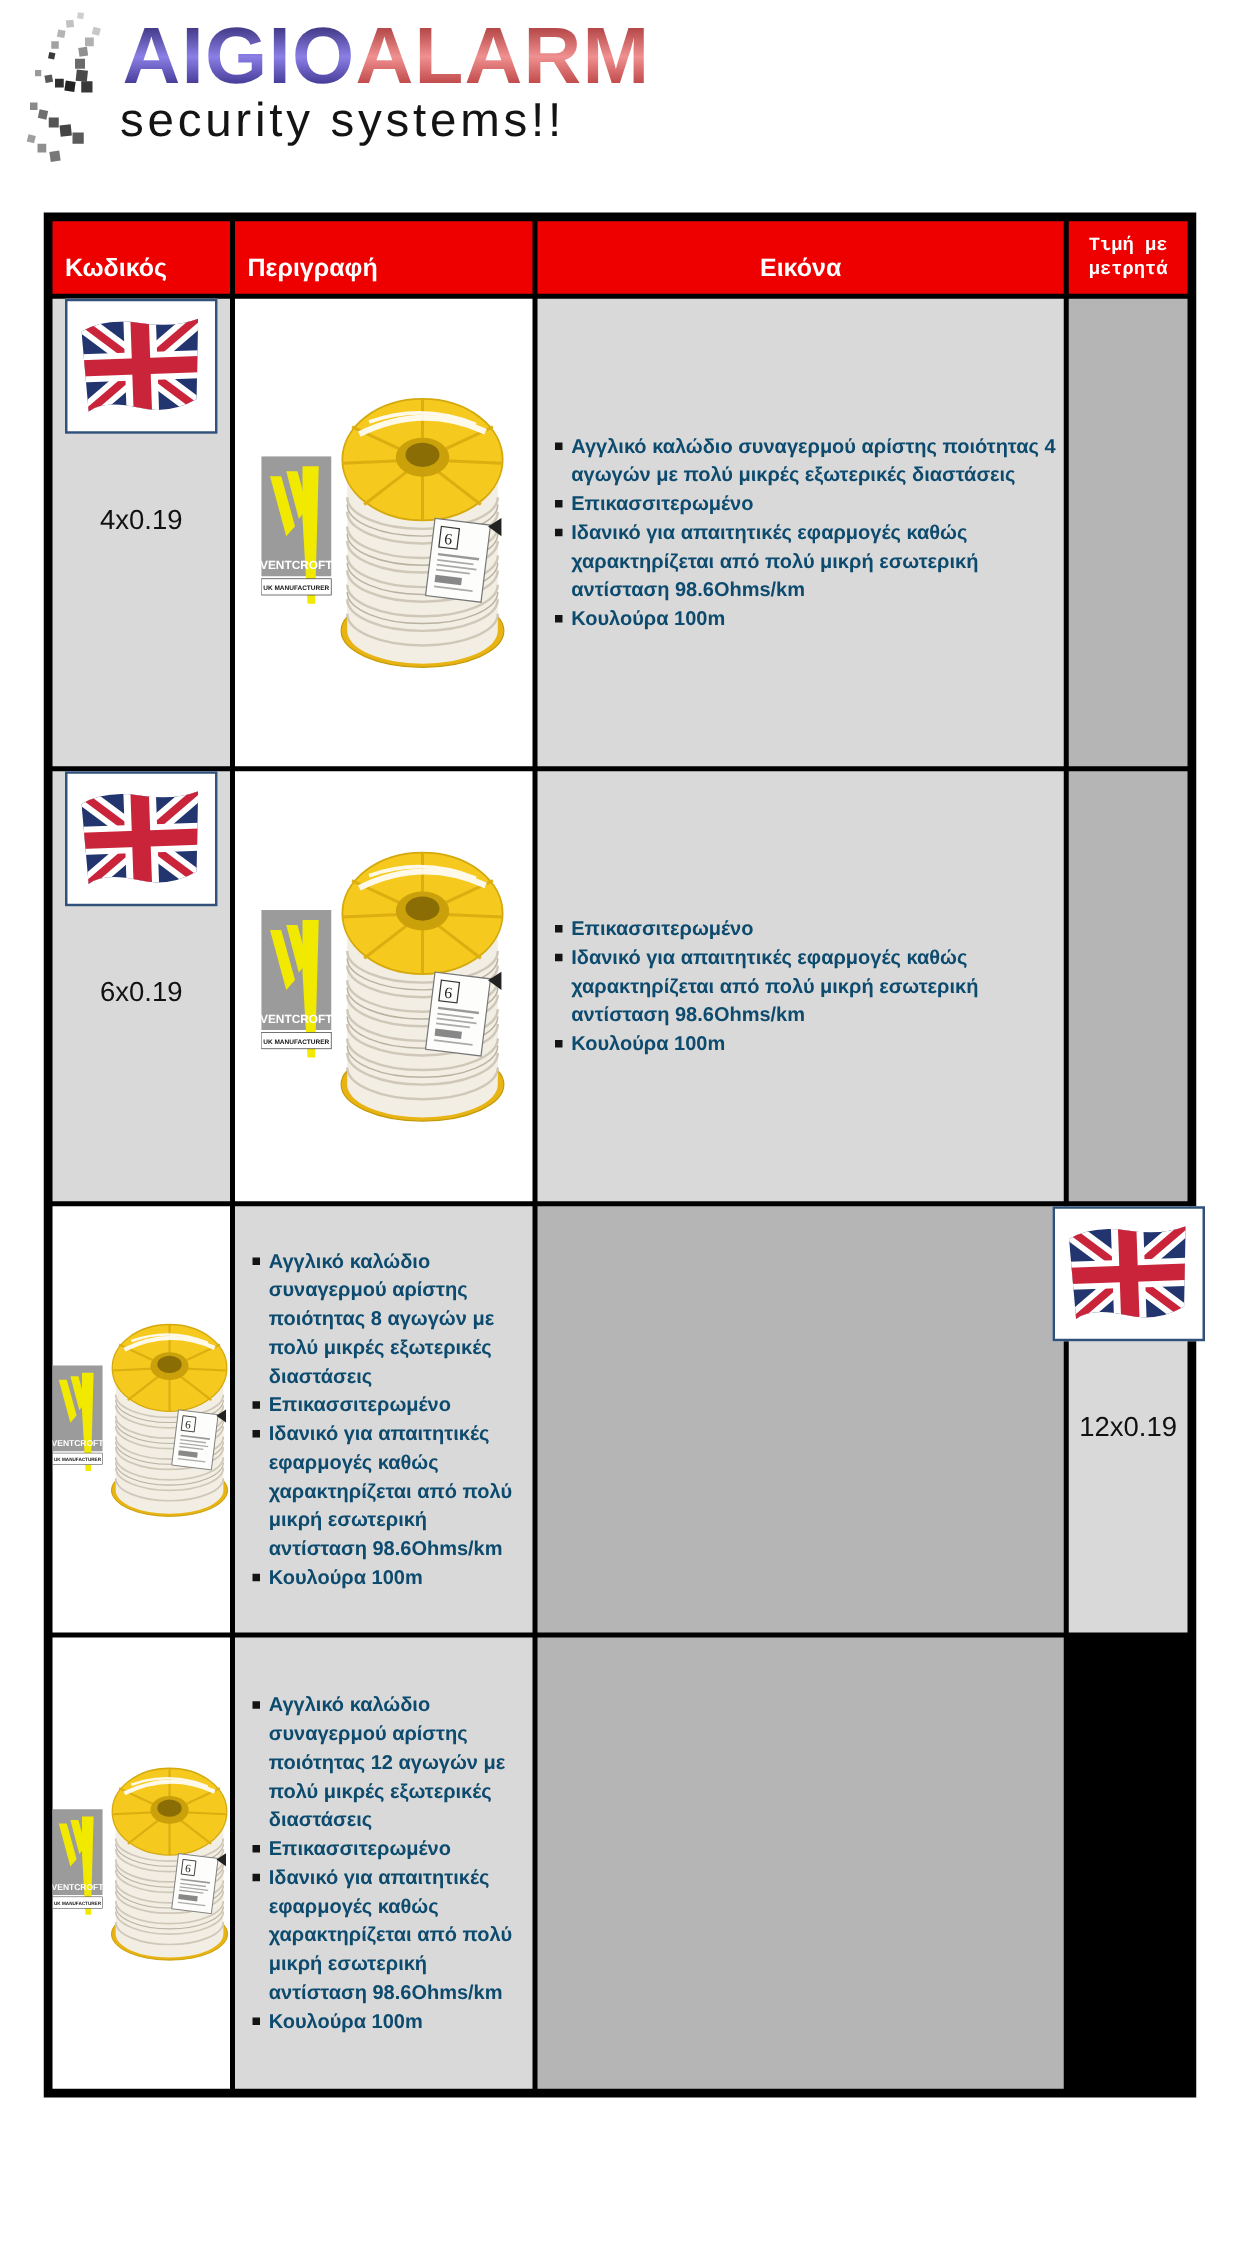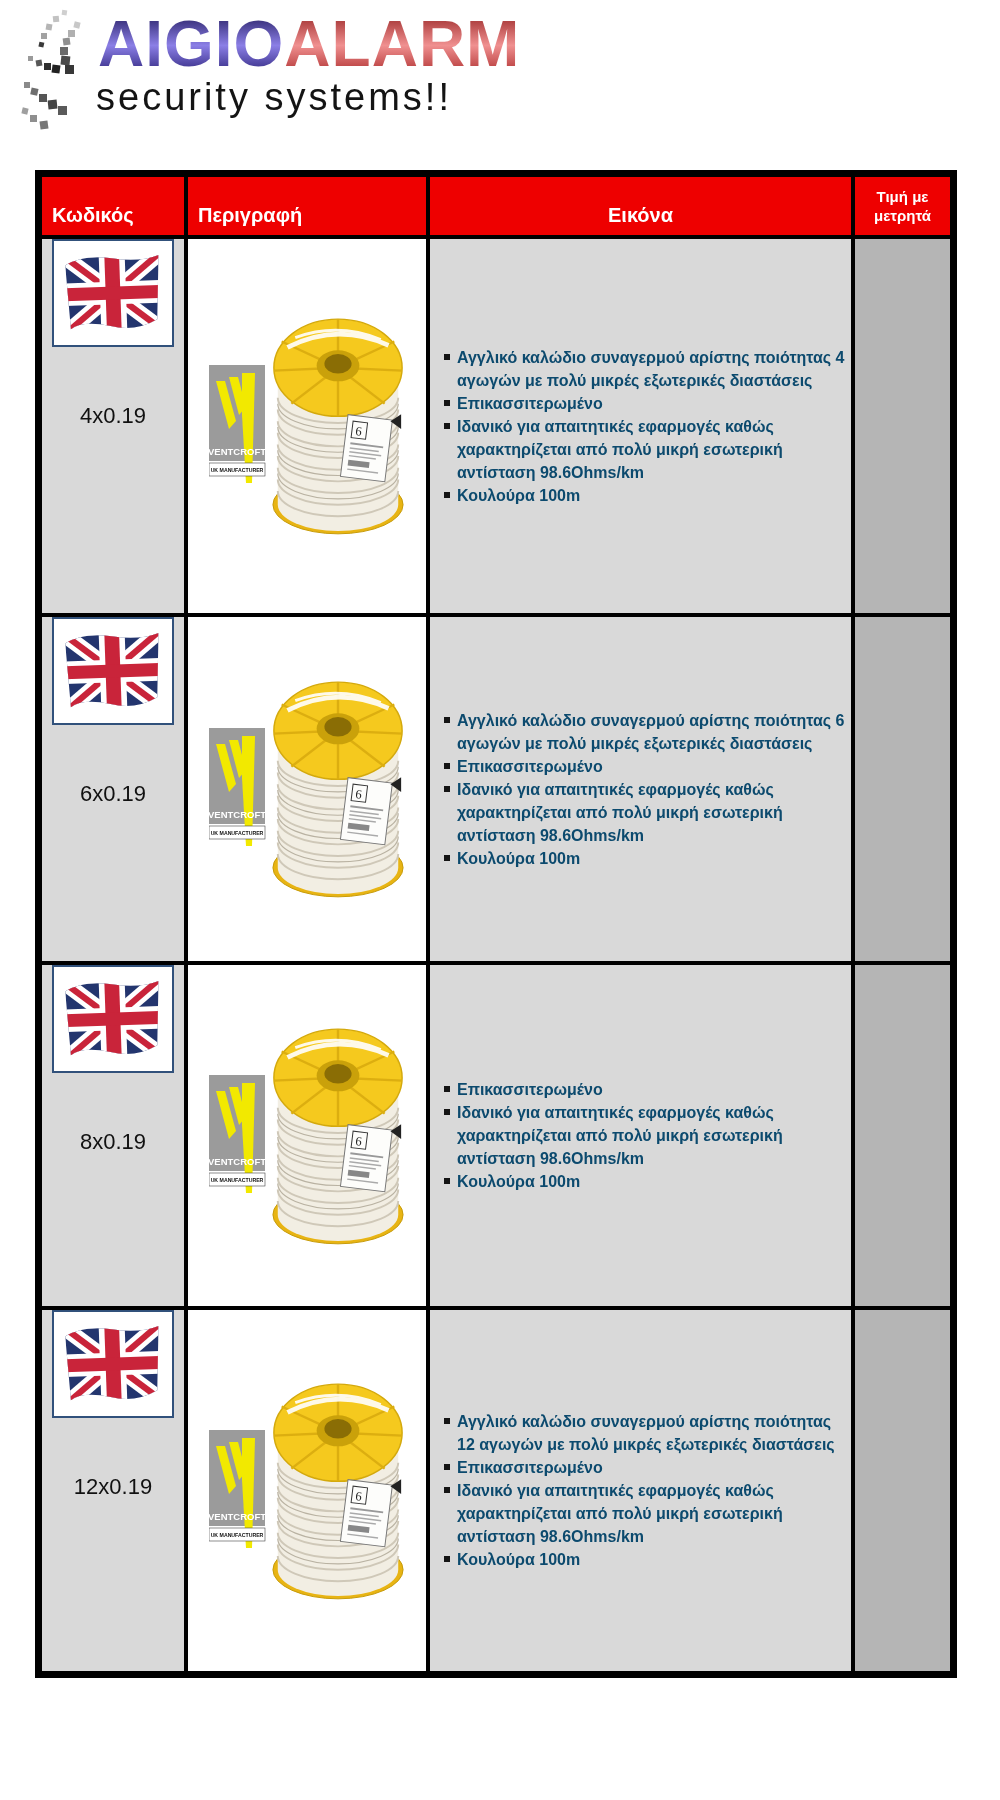--- a/index.html
+++ b/index.html
@@ -22,21 +22,21 @@
   .catalog{position:absolute;left:35px;top:170px;width:922px;height:1508px;
            box-sizing:border-box;background:var(--border-black,#000);padding:7px;
            display:grid;grid-template-columns:142px 238px 421px 95px;
            grid-template-rows:58px 374px 344px 341px 361px;gap:4px;}
   .hcell{background:var(--header-bg,#ee0000);color:var(--header-text,#fff);
          display:flex;}
   .hcell.left{align-items:flex-end;padding:0 0 8px 10px;font-size:20px;font-weight:600;}
   .hcell.center{align-items:flex-end;justify-content:center;padding-bottom:8px;
                 font-size:20px;font-weight:600;}
   .hcell.price{align-items:center;justify-content:center;text-align:center;
-               font-size:15px;font-weight:600;line-height:19px;padding:2px;}
+               font-size:15px;font-weight:600;line-height:19px;padding:2px;font-family:Liberation Mono, monospace;}
 
   .cell{box-sizing:border-box;}
   .code-cell{background:var(--cell-gray,#d9d9d9);display:flex;flex-direction:column;
              align-items:center;}
   .flag-box{width:122px;height:108px;background:#fff;border:2px solid var(--flag-box-border,#31517b);
             box-sizing:border-box;display:flex;align-items:center;justify-content:center;}
   .code-label{margin-top:56px;font-size:22px;font-weight:500;color:#111;}
   .img-cell{background:var(--image-cell-bg,#fff);display:flex;align-items:center;
             justify-content:center;gap:4px;}
   .desc-cell{background:var(--cell-gray,#d9d9d9);display:flex;flex-direction:column;
@@ -262,51 +262,27 @@
           <rect x="82" y="143" width="33" height="1.5" fill="#aaa"></rect>
           <rect x="82" y="147" width="28" height="1.5" fill="#aaa"></rect>
           <rect x="82" y="152" width="22" height="6" fill="#888"></rect>
           <rect x="82" y="161" width="32" height="1.5" fill="#aaa"></rect>
         </g>
         <path d="M124,110 l11,-7 v15 z" fill="#222"></path>
       </svg>
     </div>
     <div class="cell desc-cell">
       <ul>
-        <li>Αγγλικό καλώδιο συναγερμού αρίστης ποιότητας 6 αγωγών με πολύ μικρές εξωτερικές διαστάσεις</li>
         <li>Επικασσιτερωμένο</li>
         <li>Ιδανικό για απαιτητικές εφαρμογές καθώς χαρακτηρίζεται από πολύ μικρή εσωτερική αντίσταση 98.6Ohms/km</li>
         <li>Κουλούρα 100m</li>
       </ul>
     </div>
     <div class="cell price-cell"></div>
 
-    <div class="cell code-cell">
-      <div class="flag-box">
-        <svg width="104" height="84" viewBox="0 0 60 48">
-          <defs>
-            <clipPath id="wavyFlag">
-              <path d="M3,7 Q14,1 30,4 Q46,7 57,3 L55,40 Q42,47 28,43 Q12,39 5,44 Z"></path>
-            </clipPath>
-          </defs>
-          <g clip-path="url(#wavyFlag)" transform="rotate(-2 30 24)">
-            <rect x="-2" y="-2" width="64" height="52" fill="#23356e"></rect>
-            <line x1="0" y1="0" x2="60" y2="48" stroke="#ffffff" stroke-width="9"></line>
-            <line x1="60" y1="0" x2="0" y2="48" stroke="#ffffff" stroke-width="9"></line>
-            <line x1="0" y1="0" x2="60" y2="48" stroke="#c9243a" stroke-width="3.6"></line>
-            <line x1="60" y1="0" x2="0" y2="48" stroke="#c9243a" stroke-width="3.6"></line>
-            <line x1="30" y1="-2" x2="30" y2="50" stroke="#ffffff" stroke-width="15"></line>
-            <line x1="-2" y1="24" x2="62" y2="24" stroke="#ffffff" stroke-width="13"></line>
-            <line x1="30" y1="-2" x2="30" y2="50" stroke="#c9243a" stroke-width="8.5"></line>
-            <line x1="-2" y1="24" x2="62" y2="24" stroke="#c9243a" stroke-width="7.5"></line>
-          </g>
-        </svg>
-      </div>
-      <div class="code-label">8x0.19</div>
-    </div>
     <div class="cell img-cell">
       <svg width="57" height="122" viewBox="0 0 57 122">
         <rect x="0" y="0" width="56" height="96" fill="#9b9b9b"></rect>
         <path d="M7,16 L16,16 L27,56 L20,64 Z" fill="#f2e900"></path>
         <path d="M20,12 L29,12 L37,42 L30,50 Z" fill="#f2e900"></path>
         <path d="M33,8 L46,8 L43,118 L37,118 L33,50 Z" fill="#f2e900"></path>
         <text x="28" y="90" font-size="9.5" font-weight="700" fill="#ffffff" text-anchor="middle" font-family="Liberation Sans, sans-serif">VENTCROFT</text>
         <rect x="0" y="98" width="56" height="13" fill="#ffffff" stroke="#444" stroke-width="0.6"></rect>
         <text x="28" y="107" font-size="5.2" font-weight="700" fill="#111111" text-anchor="middle" font-family="Liberation Sans, sans-serif">UK MANUFACTURER</text>
       </svg>
@@ -356,20 +332,21 @@
           <rect x="82" y="143" width="33" height="1.5" fill="#aaa"></rect>
           <rect x="82" y="147" width="28" height="1.5" fill="#aaa"></rect>
           <rect x="82" y="152" width="22" height="6" fill="#888"></rect>
           <rect x="82" y="161" width="32" height="1.5" fill="#aaa"></rect>
         </g>
         <path d="M124,110 l11,-7 v15 z" fill="#222"></path>
       </svg>
     </div>
     <div class="cell desc-cell">
       <ul>
+        <li>Αγγλικό καλώδιο συναγερμού αρίστης ποιότητας 8 αγωγών με πολύ μικρές εξωτερικές διαστάσεις</li>
         <li>Επικασσιτερωμένο</li>
         <li>Ιδανικό για απαιτητικές εφαρμογές καθώς χαρακτηρίζεται από πολύ μικρή εσωτερική αντίσταση 98.6Ohms/km</li>
         <li>Κουλούρα 100m</li>
       </ul>
     </div>
     <div class="cell price-cell"></div>
 
     <div class="cell code-cell">
       <div class="flag-box">
         <svg width="104" height="84" viewBox="0 0 60 48">

